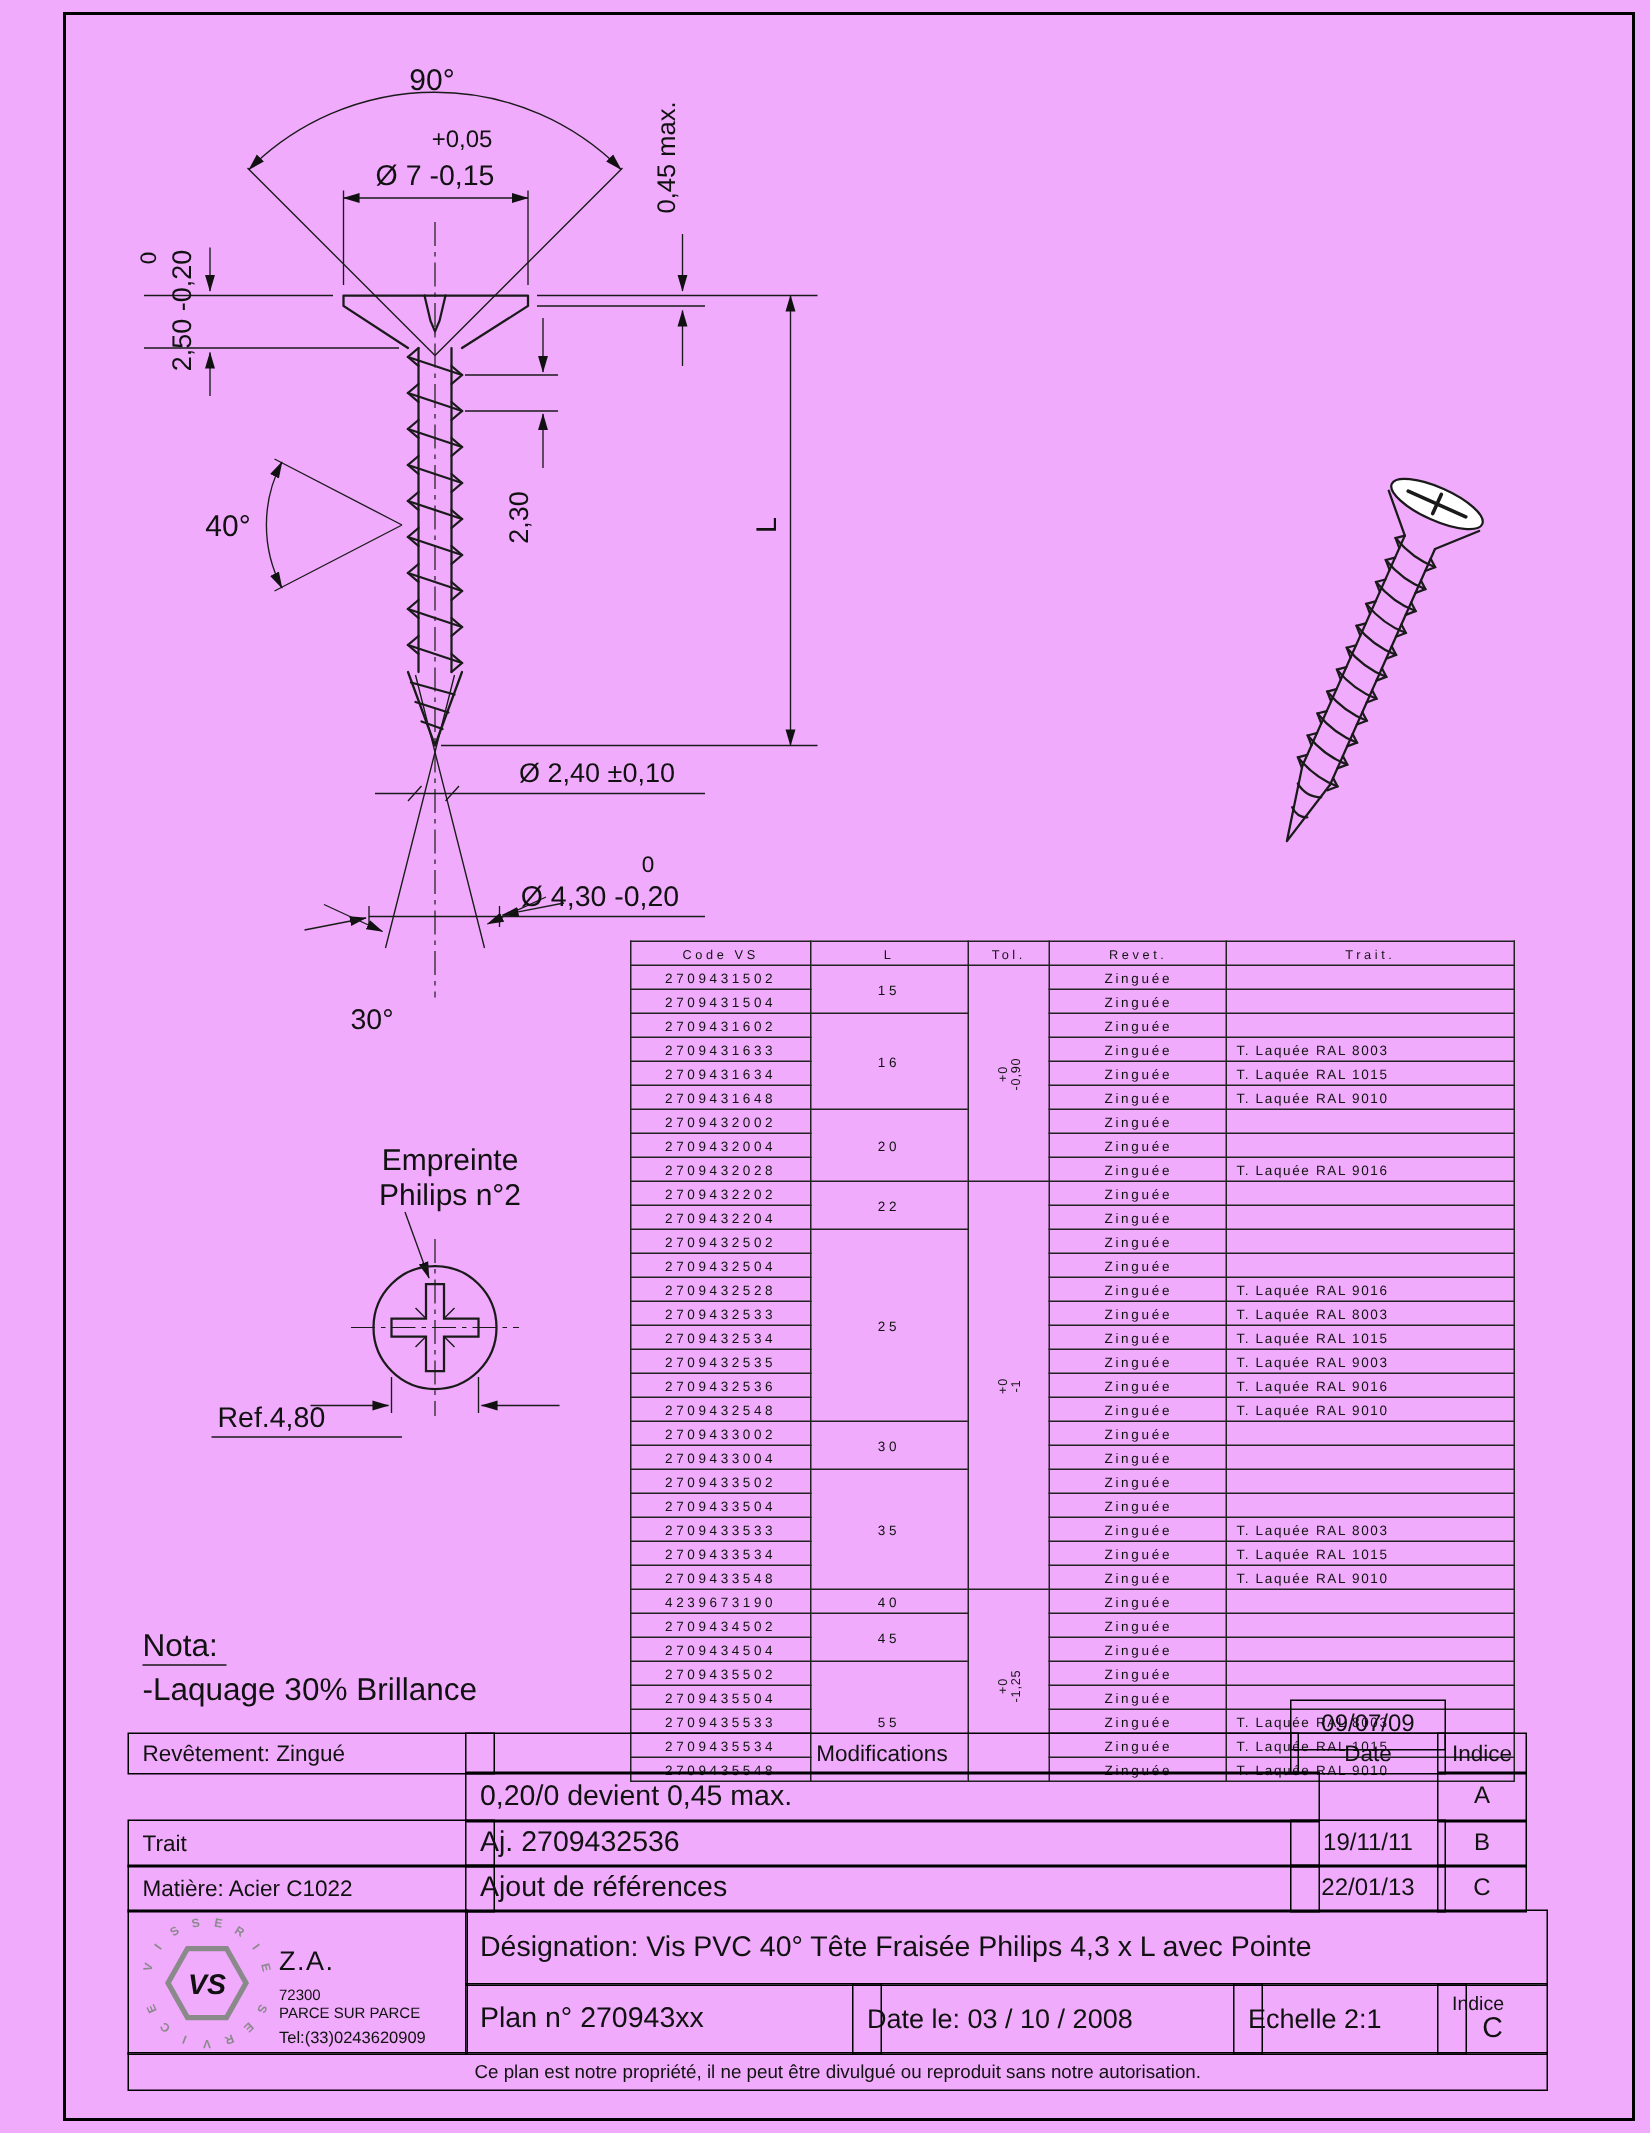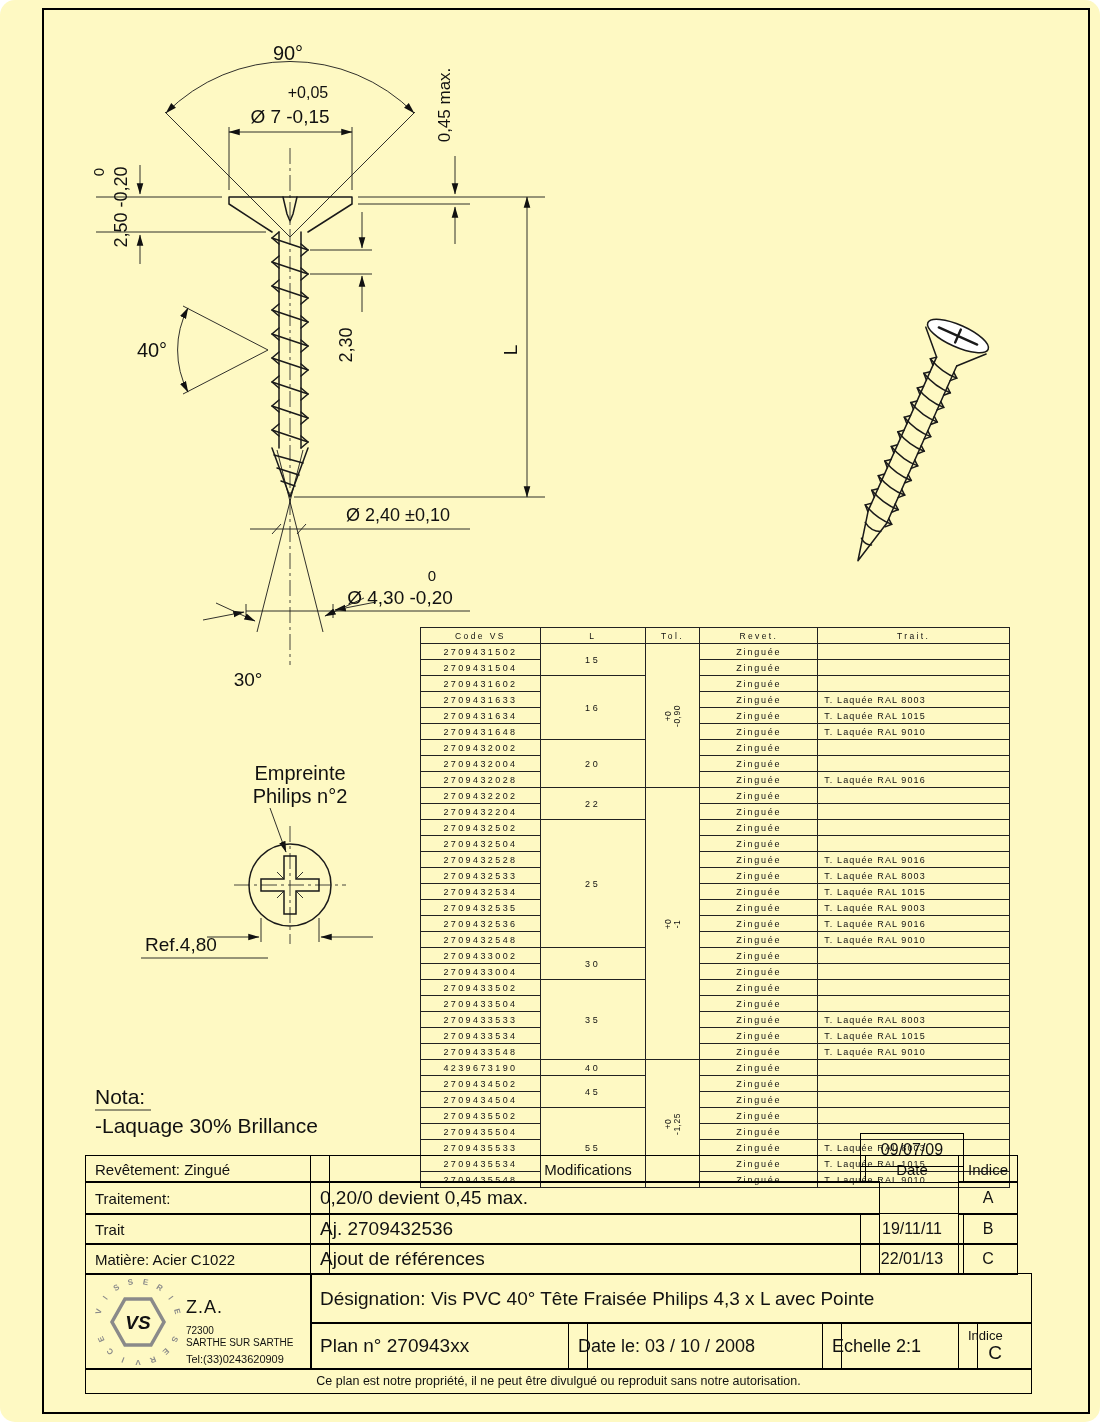--- a/index.html
+++ b/index.html
@@ -1,17 +1,17 @@
 <!DOCTYPE html>
 <html><head>
 <meta charset="utf-8">
 <style>
   html,body{margin:0;padding:0;background:#fff;}
   body{width:1100px;height:1422px;position:relative;font-family:"Liberation Sans",sans-serif;color:#111;overflow:hidden;}
-  .sheet{position:absolute;inset:0;background:#fef9c3;border-radius:15px;}
+  .sheet{position:absolute;inset:0;background:#f0abfc;}
   .frame{position:absolute;left:42px;top:8px;width:1044px;height:1402px;border:2.5px solid #000;}
   svg.draw{position:absolute;left:0;top:0;}
   svg text{font-family:"Liberation Sans",sans-serif;fill:#111;}
   .obj{stroke:#1a1a1a;stroke-width:1.5;fill:none;stroke-linecap:round;}
   .thin{stroke:#1a1a1a;stroke-width:0.9;fill:none;}
   .cl{stroke:#1a1a1a;stroke-width:0.8;fill:none;stroke-dasharray:16 4 3 4;}
 
   
   .vs-table{position:absolute;left:420px;top:627px;width:590px;border-collapse:collapse;font-size:9px;background:#fff0;}
   .vs-table th,.vs-table td{border:1px solid #222;height:15px;padding:0 2px;text-align:center;font-weight:normal;white-space:nowrap;overflow:hidden;}
@@ -405,23 +405,20 @@
   <div class="cell" style="left:85px;top:1155px;width:225px;height:26px">
       <span>Revêtement: Zingué</span>
     </div>
   <div class="cell cc" style="left:860px;top:1155px;width:98px;height:26px">
       <span>Date</span>
     </div>
   <div class="cell cc" style="left:958px;top:1155px;width:54px;height:26px">
       <span>Indice</span>
     </div>
 
-  <div class="cell" style="left:85px;top:1181px;width:225px;height:32px">
-      <span>Traitement:</span>
-    </div>
   <div class="cell f19" style="left:310px;top:1181px;width:550px;height:32px">
       <span>0,20/0 devient 0,45 max.</span>
     </div>
   <div class="cell cc f16" style="left:860px;top:1133px;width:98px;height:32px">
       <span>09/07/09</span>
     </div>
   <div class="cell cc f16" style="left:958px;top:1181px;width:54px;height:32px">
       <span>A</span>
     </div>
 
@@ -471,21 +468,21 @@
           <text text-anchor="middle" transform="rotate(21.66666666666667) translate(0,38) rotate(180)">I</text>
           <text text-anchor="middle" transform="rotate(43.33333333333334) translate(0,38) rotate(180)">C</text>
           <text text-anchor="middle" transform="rotate(65) translate(0,38) rotate(180)">E</text>
         </g>
       <polygon points="-13,-23 13,-23 26,0 13,23 -13,23 -26,0" fill="none" stroke="#8a8a8a" stroke-width="3.5"></polygon>
       <text x="0" y="7" text-anchor="middle" font-size="19" font-weight="bold" font-style="italic" fill="#777">VS</text>
     </svg>
     <div class="addr">
       <div class="za">Z.A.</div>
       <div class="l2">72300</div>
-      <div class="l3">SARTHE SUR SARTHE</div>
+      <div class="l3">PARCE SUR PARCE</div>
       <div class="l4">Tel:(33)0243620909</div>
     </div>
   </div>
 
   <div class="cell f19" style="left:310px;top:1273px;width:702px;height:49px">
       <span>Désignation: Vis PVC 40° Tête Fraisée Philips  4,3 x L  avec Pointe</span>
     </div>
 
   <div class="cell f19" style="left:310px;top:1322px;width:258px;height:46px">
       <span>Plan n° 270943xx</span>

